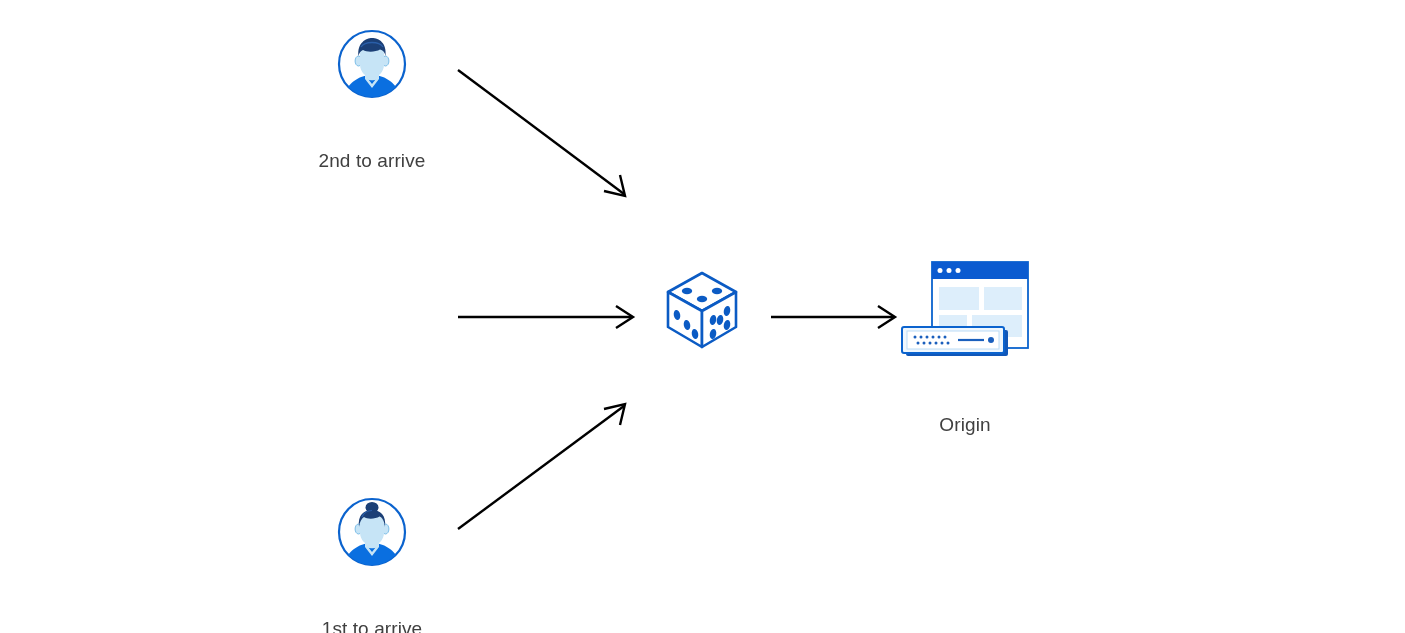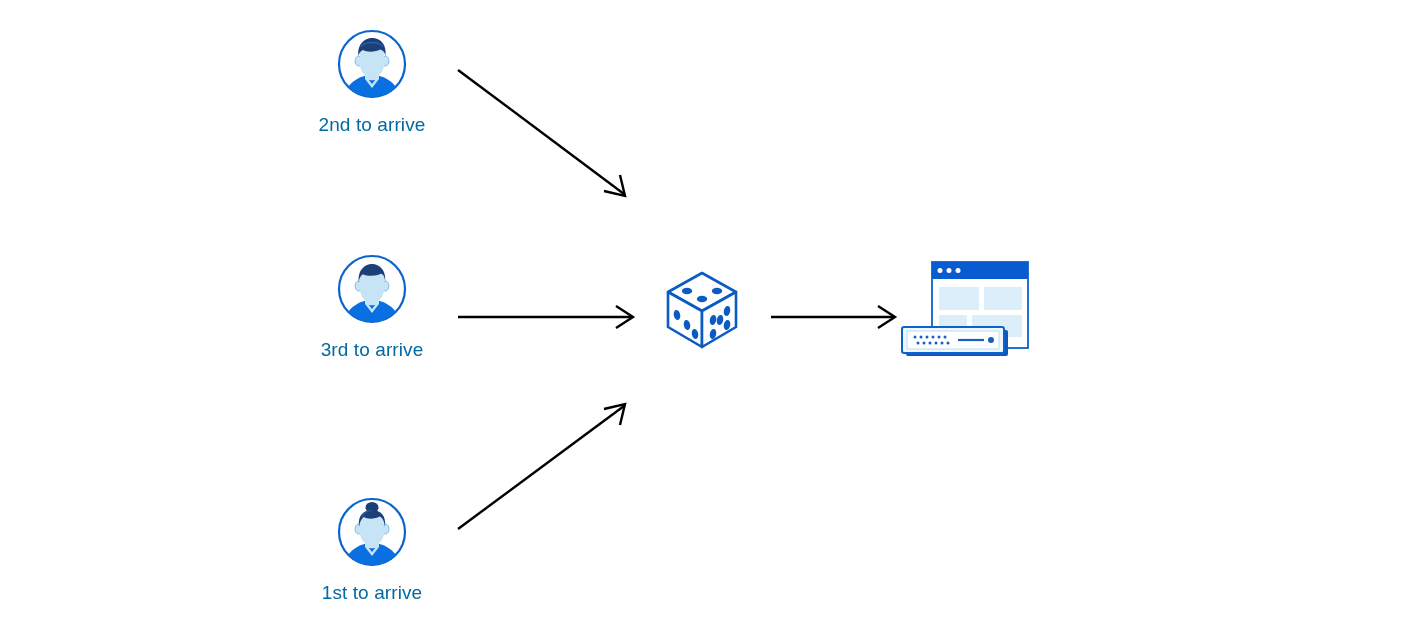--- a/index.html
+++ b/index.html
@@ -19,23 +19,24 @@
   }
   .node {
     position: absolute;
   }
   .node-label {
     position: absolute;
     width: 260px;
     text-align: center;
     font-family: "Liberation Sans", sans-serif;
     font-size: 19px;
-    color: #0369a1;
+    color: #404040;
     letter-spacing: 0.1px;
     white-space: nowrap;
+    margin-top: 36px;
   }
   .arrow-layer {
     position: absolute;
     left: 0;
     top: 0;
     width: 1405px;
     height: 633px;
     pointer-events: none;
   }
   .icon-svg { display: block; }
@@ -92,41 +93,20 @@
 
         <path d="M24 25 C24 16 48 16 48 25 L48 36 C48 45 42 49 36 49 C30 49 24 45 24 36 Z" fill="#c6e4f6"></path>
 
         <path d="M22.5 28 C21 15 30 10 36 10 C43 10 51 15 49.5 28 C48.5 24 47 22 44 21.5 C40 24 31 24.5 27 22 C24.5 23 23.2 25 22.5 28 Z" fill="#1b3f76"></path>
         <path d="M25 19 C29 13 43 13 47 19" fill="none" stroke="#2a5ea8" stroke-width="1.3"></path>
       </g>
     </svg>
     <div class="node-label" style="left:-94px; top:86px;">2nd to arrive</div>
   </div>
 
-  <div class="node" style="left:336px; top:253px;">
-    <svg class="icon-svg" width="72" height="72" viewBox="0 0 72 72">
-      <defs>
-        <clipPath id="clipB">
-            <circle cx="36" cy="36" r="33"></circle>
-          </clipPath>
-      </defs>
-      <circle cx="36" cy="36" r="33" fill="#ffffff" stroke="#0b63ce" stroke-width="2.2"></circle>
-      <g clip-path="url(#clipB)">
-        <path d="M36 47 C20 47 8 59 6 74 L66 74 C64 59 52 47 36 47 Z" fill="#0a6fe0"></path>
-        <path d="M29 47 L36 56 L43 47 L43 51 L36 60 L29 51 Z" fill="#c6e4f6"></path>
-        <path d="M30 40 L42 40 L42 50 C42 53 30 53 30 50 Z" fill="#c6e4f6"></path>
-        <path d="M30 43 C33 47 39 47 42 43" fill="none" stroke="#7fc0e8" stroke-width="1.1"></path>
-        <ellipse cx="22.5" cy="33" rx="3.4" ry="5" fill="#c6e4f6" stroke="#6fb7e4" stroke-width="0.9"></ellipse>
-        <ellipse cx="49.5" cy="33" rx="3.4" ry="5" fill="#c6e4f6" stroke="#6fb7e4" stroke-width="0.9"></ellipse>
-        <path d="M24 25 C24 16 48 16 48 25 L48 36 C48 45 42 49 36 49 C30 49 24 45 24 36 Z" fill="#c6e4f6"></path>
-        <path d="M22.8 29 C21.5 16 30 11 36 11 C42 11 50.5 16 49.2 29 C48.6 24 47.5 21.5 45 20.8 C41 23 31 23.5 27.2 21.2 C24.8 22.2 23.4 25 22.8 29 Z" fill="#1b3f76"></path>
-      </g>
-    </svg>
-    <div class="node-label" style="left:-94px; top:86px;">3rd to arrive</div>
-  </div>
 
   <div class="node" style="left:336px; top:496px;">
     <svg class="icon-svg" width="72" height="72" viewBox="0 0 72 72">
       <defs>
         <clipPath id="clipC">
             <circle cx="36" cy="36" r="33"></circle>
           </clipPath>
       </defs>
       <circle cx="36" cy="36" r="33" fill="#ffffff" stroke="#0b63ce" stroke-width="2.2"></circle>
       <g clip-path="url(#clipC)">
@@ -218,15 +198,16 @@
             <circle cx="40" cy="85" r="1.5"></circle>
           <circle cx="46" cy="85" r="1.5"></circle>
             <circle cx="52" cy="85" r="1.5"></circle>
         </g>
 
         <line x1="62" y1="82" x2="88" y2="82" stroke="#1a5fbd" stroke-width="2.2"></line>
 
         <circle cx="95" cy="82" r="3" fill="#1a5fbd"></circle>
       </g>
     </svg>
+    <div class="node-label" style="left:-61px; top:120px;">Origin</div>
   </div>
 
 </div>
 
 </body></html>

